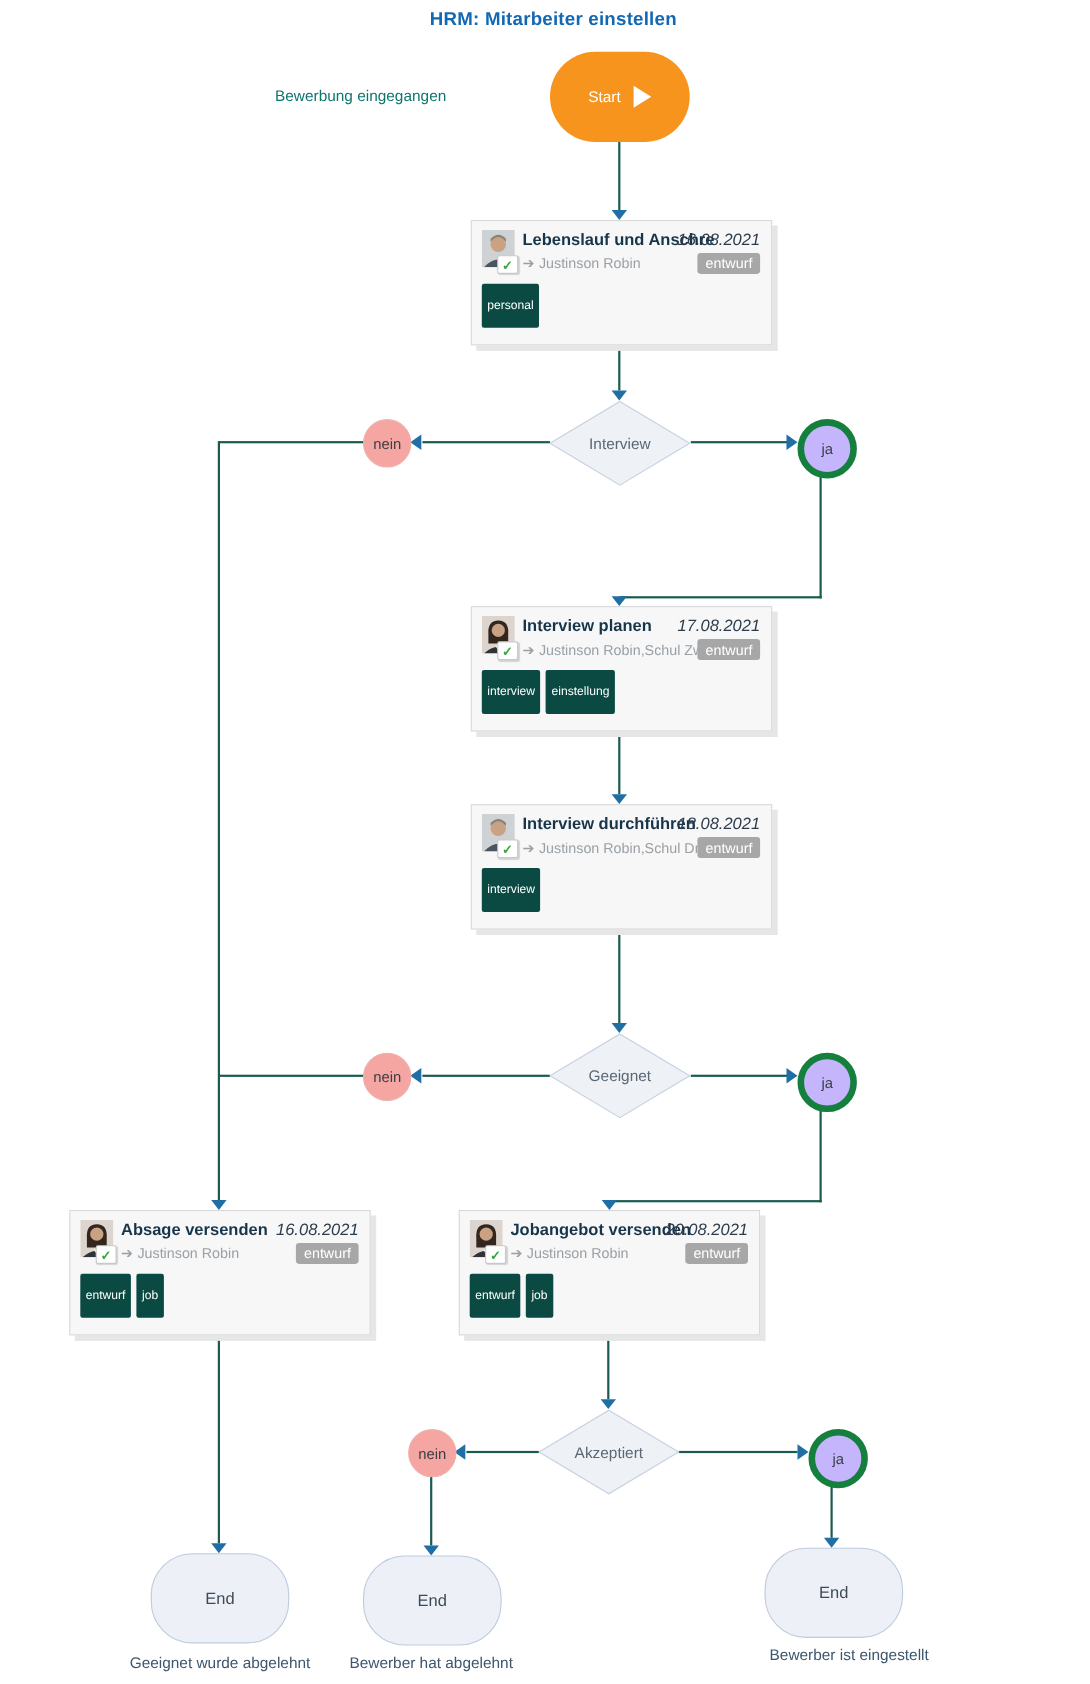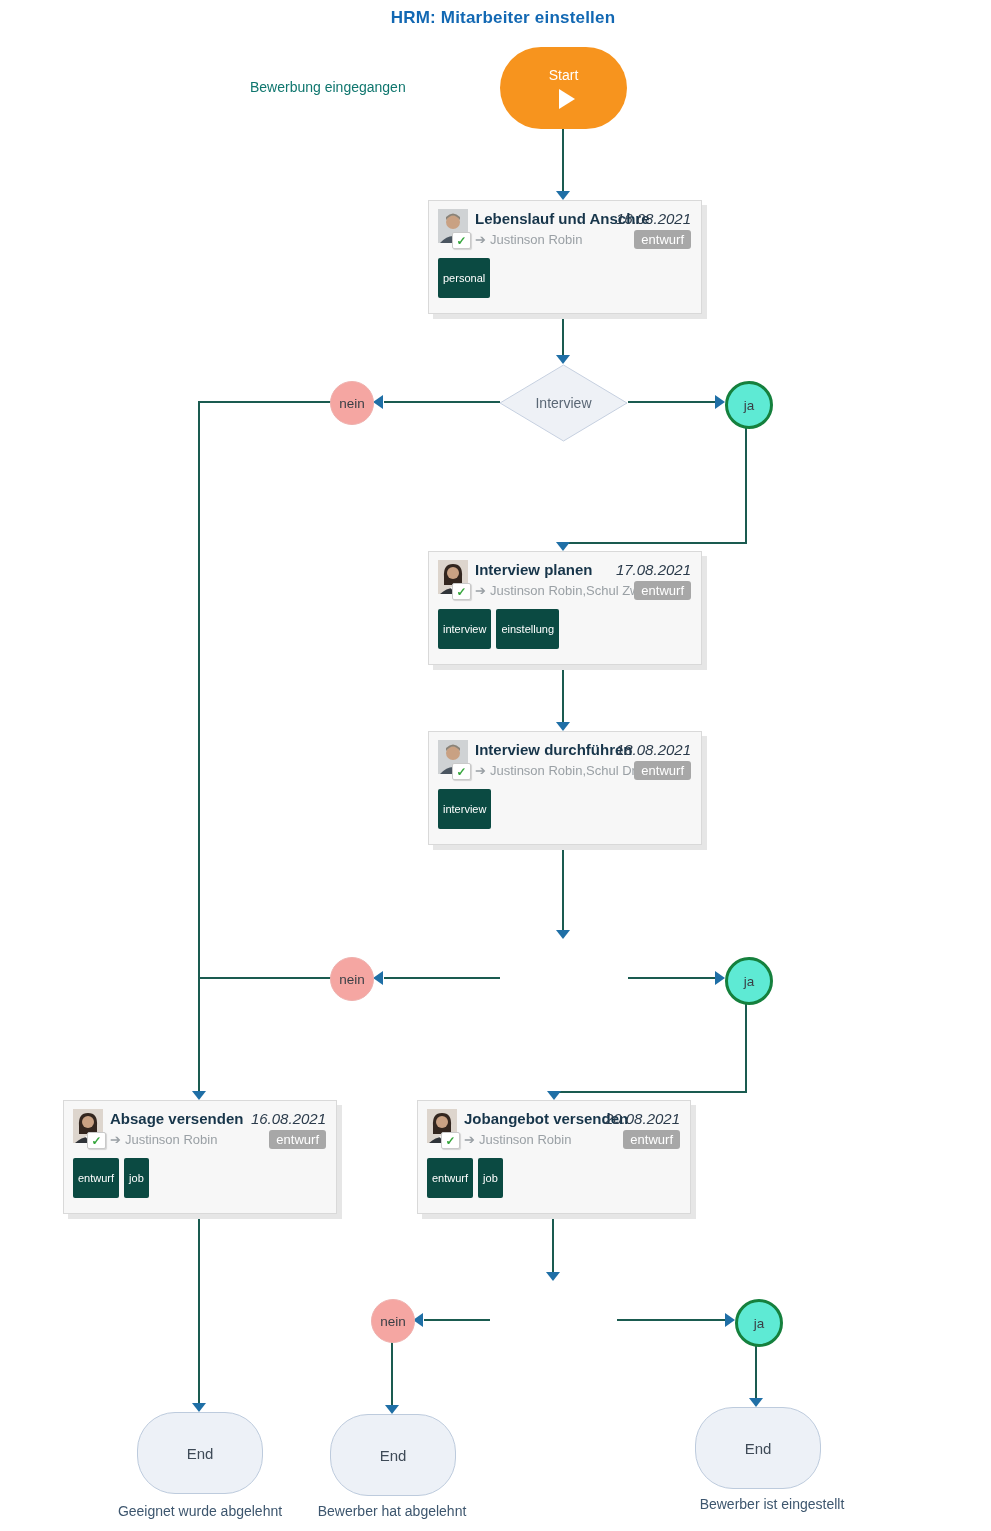--- a/index.html
+++ b/index.html
@@ -16,21 +16,21 @@
   .hline,.vline{position:absolute;background:#1a5b50;}
   .hline{height:2px;}
   .vline{width:2px;}
   .arr{position:absolute;width:0;height:0;}
   .arr-down{border-left:7px solid transparent;border-right:7px solid transparent;border-top:9px solid #1f6fa6;}
   .arr-left{border-top:7px solid transparent;border-bottom:7px solid transparent;border-right:10px solid #1f6fa6;}
   .arr-right{border-top:7px solid transparent;border-bottom:7px solid transparent;border-left:10px solid #1f6fa6;}
   
   .start-node{
     position:absolute;left:500px;top:47px;width:127px;height:82px;
-    background:#f7941e;border-radius:41px;display:flex;flex-direction:column;
+    background:#f7941e;border-radius:41px;display:flex;flex-direction:row;
     align-items:center;justify-content:center;gap:6px;cursor:pointer;
   }
   .start-label{color:#fff;font-size:14px;}
   .play-icon{width:0;height:0;border-left:16px solid #fff;border-top:10px solid transparent;border-bottom:10px solid transparent;margin-left:6px;}
   .start-annotation{
     position:absolute;left:250px;top:79px;width:223px;text-align:left;
     font-size:14px;color:#0f766e;
   }
   
   .task-card{
@@ -55,21 +55,21 @@
   .tag{background:#0b4a42;color:#fff;font-size:11px;padding:14px 5px;border-radius:2px;}
   
   .decision{position:absolute;width:129px;height:78px;display:flex;align-items:center;justify-content:center;cursor:pointer;}
   .decision svg{position:absolute;left:0;top:0;}
   .decision-label{position:relative;font-size:14px;color:#5a6775;}
   .decision-circle{
     position:absolute;width:42px;height:42px;border-radius:50%;display:flex;
     align-items:center;justify-content:center;font-size:13.5px;color:#3a3f45;cursor:pointer;
   }
   .no-circle{background:#f5a6a2;border:1px solid #efb0ad;}
-  .yes-circle{background:#5eead4;border:3px solid #15803d;}
+  .yes-circle{background:#c4b5fd;border:6px solid #15803d;}
   
   .end-node{
     position:absolute;width:124px;height:80px;background:#edf1f7;
     border:1px solid #bdcbdd;border-radius:38px;display:flex;align-items:center;
     justify-content:center;font-size:15px;color:#3e4a57;cursor:pointer;
   }
   .end-annotation{position:absolute;width:200px;text-align:center;font-size:14px;color:#3d566e;}
 </style>
 </head>
 <body>
@@ -199,20 +199,26 @@
     <div class="task-assignees">
       <span class="assignee-arrow">➔</span>
       <span>Justinson Robin,Schul Drei</span>
     </div>
     <span class="status-badge">entwurf</span>
     <div class="tag-row">
       <span class="tag">interview</span>
     </div>
   </div>
 
+  <div class="decision" style="left:499px;top:939px">
+    <svg width="129" height="78">
+      <polygon points="64.5,1 128,39 64.5,77 1,39" fill="#eef1f6" stroke="#c6d0e0" stroke-width="1"></polygon>
+    </svg>
+    <span class="decision-label">Geeignet</span>
+  </div>
   <div class="decision-circle no-circle" style="left:330px;top:957px">nein</div>
   <div class="decision-circle yes-circle" style="left:725px;top:957px">ja</div>
 
   <div class="task-card" style="left:63px;top:1100px">
     <svg class="avatar" viewBox="0 0 30 34" width="30" height="34">
       <rect width="30" height="34" fill="#ddd5cd"></rect>
       <path d="M6 17 q-1 -13 9 -13 q10 0 9 13 l0 8 l-18 0 z" fill="#33261f"></path>
       <circle cx="15" cy="13" r="6" fill="#c9a183"></circle>
       <path d="M2 34 q13 -12 26 0 z" fill="#2f3338"></path>
       <path d="M12 27 l3 4 l3 -4 z" fill="#f4f4f4"></path>
@@ -246,20 +252,26 @@
       <span class="assignee-arrow">➔</span>
       <span>Justinson Robin</span>
     </div>
     <span class="status-badge">entwurf</span>
     <div class="tag-row">
       <span class="tag">entwurf</span>
       <span class="tag">job</span>
     </div>
   </div>
 
+  <div class="decision" style="left:489px;top:1281px">
+    <svg width="129" height="78">
+      <polygon points="64.5,1 128,39 64.5,77 1,39" fill="#eef1f6" stroke="#c6d0e0" stroke-width="1"></polygon>
+    </svg>
+    <span class="decision-label">Akzeptiert</span>
+  </div>
   <div class="decision-circle no-circle" style="left:371px;top:1299px">nein</div>
   <div class="decision-circle yes-circle" style="left:735px;top:1299px">ja</div>
 
   <div class="end-node" style="left:137px;top:1412px">End</div>
   <div class="end-annotation" style="left:100px;top:1503px">Geeignet wurde abgelehnt</div>
 
   <div class="end-node" style="left:330px;top:1414px">End</div>
   <div class="end-annotation" style="left:292px;top:1503px">Bewerber hat abgelehnt</div>
 
   <div class="end-node" style="left:695px;top:1407px">End</div>

